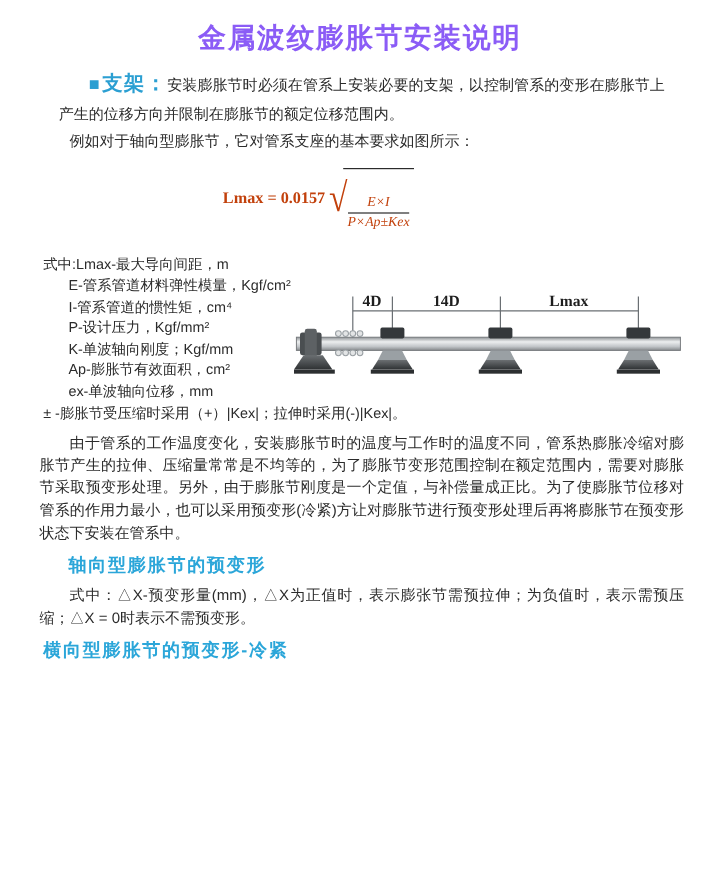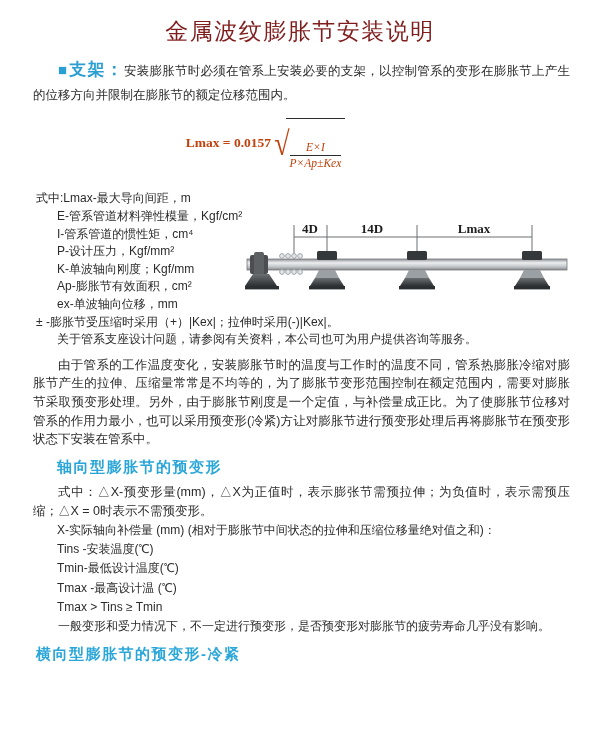--- a/index.html
+++ b/index.html
@@ -2,30 +2,30 @@
 <html><head>
 <meta charset="utf-8">
 <style>
   html,body{margin:0;padding:0;}
   body{
     width:600px;height:737px;overflow:hidden;background:#ffffff;
     font-family:"Liberation Sans",sans-serif;color:#2b2b2b;
     -webkit-font-smoothing:antialiased;
   }
   .page{position:relative;width:600px;height:737px;background:#fff;}
-  .title{margin:16px 0 0;text-align:center;font-size:23px;font-weight:400;
-         letter-spacing:1.5px;color:#7f1d1d;}
+  .title{margin:16px 0 0;text-align:center;font-size:23px;font-weight:700;
+         letter-spacing:1.5px;color:#8b5cf6;}
   .content{padding:0 30px 0 33px;font-size:12.5px;}
 
   
   .sec-head{color:#2b9fd2;font-weight:700;font-size:17px;letter-spacing:1px;}
   .sec-head .sq{font-size:15px;margin-right:1px;}
   .sub-head{color:#2ba6d9;font-weight:700;font-size:15px;letter-spacing:1.5px;margin:0;}
 
-  .p-body{margin:11px 0 0;line-height:24px;text-align:justify;}
+  .p-body{margin:11px 16px 0;line-height:24px;text-align:justify;}
   .indent{text-indent:25px;}
   .p-example{margin:0;line-height:22px;text-indent:25px;}
 
   
   .formula{font-family:"Liberation Serif",serif;color:#c2410c;white-space:nowrap;}
   .f-center{text-align:center;}
   .f1{margin:11px 72px 4px 0;}
   .f2{margin:11px 72px 9px 0;}
   .f-lhs{font-weight:700;font-size:13.5px;}
   .f-it{font-style:italic;}
@@ -59,20 +59,21 @@
 </head>
 <body>
 
 <div class="page">
   <h1 class="title">金属波纹膨胀节安装说明</h1>
 
   <div class="content">
 
     <p class="p-body indent"><span class="sec-head"><span class="sq">■</span><span>支架：</span></span><span>安装膨胀节时必须在管系上安装必要的支架，以控制管系的变形在膨胀节上产生的位移方向并限制在膨胀节的额定位移范围内。</span></p>
 
+    <p class="p-example">例如对于轴向型膨胀节，它对管系支座的基本要求如图所示：</p>
 
     <div class="formula f-center f1">
       <span class="f-lhs">Lmax = 0.0157</span>
       <span class="sqrt">
         <span class="radical">√</span><span class="radicand"><span class="frac f-it"><span class="fr-num">E×I</span><span class="fr-den">P×Ap±Kex</span></span></span>
       </span>
     </div>
 
     <div class="vars">
       <div class="var-line">式中:Lmax-最大导向间距，m</div>
@@ -143,36 +144,27 @@
         </g>
         <g>
           <rect x="277" y="36" width="20" height="9" rx="1.5" fill="#34383b"></rect>
           <polygon points="279,55 295,55 299,63 275,63" fill="#9aa0a4"></polygon>
           <polygon points="275,63 299,63 304,71 270,71" fill="url(#baseGrad)"></polygon>
           <rect x="269" y="71" width="36" height="3.4" fill="#2c2f31"></rect>
         </g>
       </svg>
 
       <div class="var-line">± -膨胀节受压缩时采用（+）|Kex|；拉伸时采用(-)|Kex|。</div>
-      <div class="var-line var-sub">关于管系支座设计问题，请参阅有关资料，本公司也可为用户提供咨询等服务。</div>
     </div>
 
 
     <p class="p-tight indent" style="line-height:18.6px;margin-top:7px;">由于管系的工作温度变化，安装膨胀节时的温度与工作时的温度不同，管系热膨胀冷缩对膨胀节产生的拉伸、压缩量常常是不均等的，为了膨胀节变形范围控制在额定范围内，需要对膨胀节采取预变形处理。另外，由于膨胀节刚度是一个定值，与补偿量成正比。为了使膨胀节位移对管系的作用力最小，也可以采用预变形(冷紧)方让对膨胀节进行预变形处理后再将膨胀节在预变形状态下安装在管系中。</p>
 
     <h3 class="sub-head h3-axial">轴向型膨胀节的预变形</h3>
 
 
     <p class="p-tight indent">式中：△X-预变形量(mm)，△X为正值时，表示膨张节需预拉伸；为负值时，表示需预压缩；△X = 0时表示不需预变形。</p>
 
-    <div class="axial-items">
-      <div>X-实际轴向补偿量 (mm) (相对于膨胀节中间状态的拉伸和压缩位移量绝对值之和)：</div>
-      <div>Tins -安装温度(℃)</div>
-      <div>Tmin-最低设计温度(℃)</div>
-      <div>Tmax -最高设计温 (℃)</div>
-      <div>Tmax &gt; Tins ≥ Tmin</div>
-      <div class="note-line" style="padding-left:25px;">一般变形和受力情况下，不一定进行预变形，是否预变形对膨胀节的疲劳寿命几乎没有影响。</div>
-    </div>
 
     <h3 class="sub-head h3-lateral">横向型膨胀节的预变形-冷紧</h3>
 
   </div>
 </div>
 
 </body></html>

